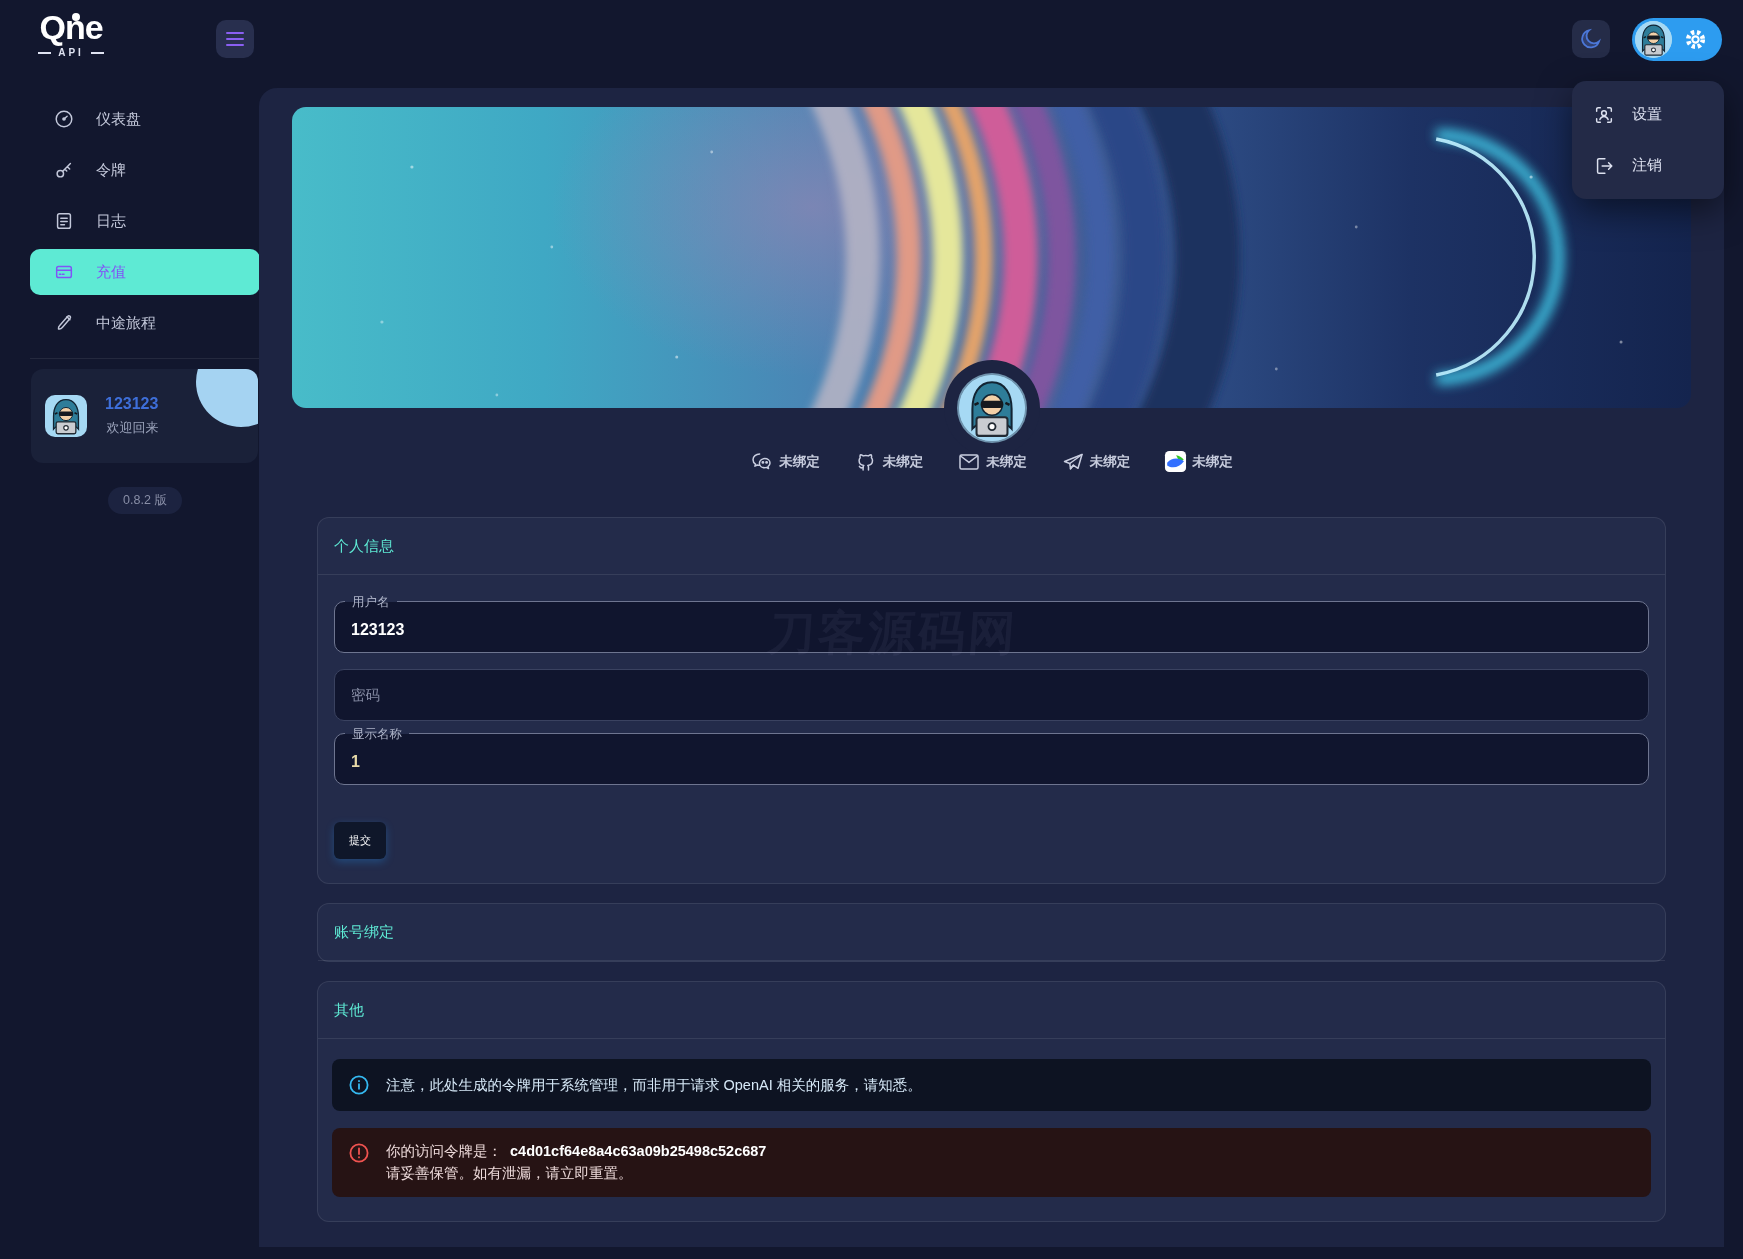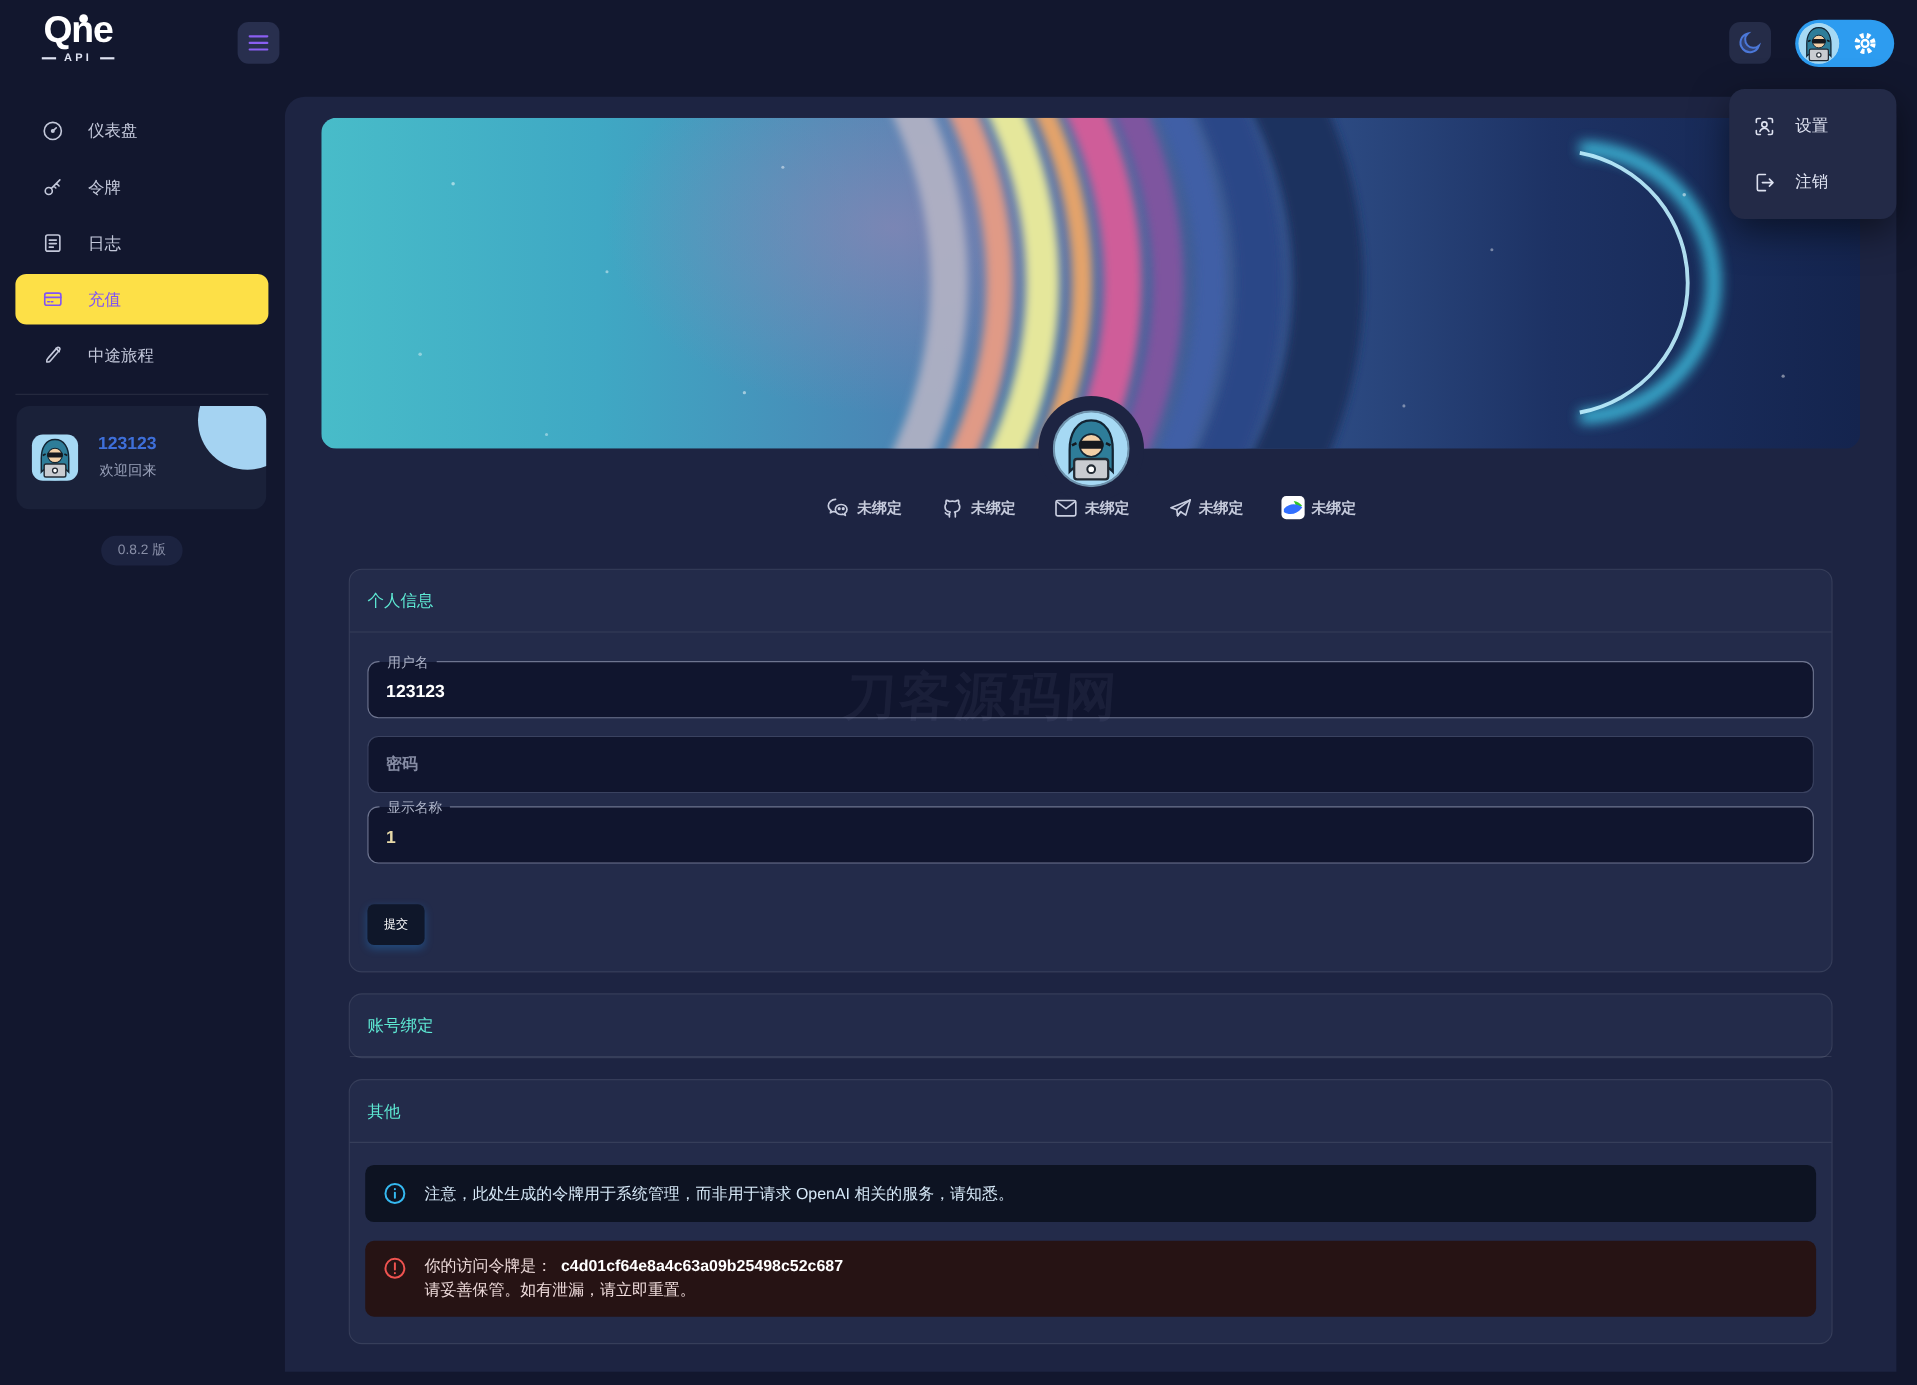--- a/index.html
+++ b/index.html
@@ -29,25 +29,25 @@
   .pill-avatar { width:37px; height:37px; border-radius:50%; overflow:hidden; background:#a6d9f4; }
   .pill-gear { margin-left:11px; }
 
   
   .dropdown { position:absolute; left:1572px; top:81px; width:152px; background:#232a47;
               border-radius:14px; box-shadow:0 12px 34px rgba(0,0,0,.5); padding:8px 0; z-index:50; }
   .dropdown .mi { height:51px; display:flex; align-items:center; gap:17px; padding:0 21px;
                   color:#dde1f0; font-size:15px; cursor:pointer; }
 
   
-  .sidebar { position:absolute; left:0; top:88px; width:258px; bottom:0; }
+  .sidebar { position:absolute; left:16px; top:88px; width:258px; bottom:0; }
   .menu { padding:8px 14px 0; }
   .smi { height:46px; margin-bottom:5px; display:flex; align-items:center; gap:21px; padding:0 23px;
          border-radius:10px; color:#c3c8da; font-size:15px; cursor:pointer; }
-  .smi.active { background:#fde047; color:#8153f6; }
+  .smi.active { background:#5eead4; color:#8153f6; }
   .side-divider { margin:12px 14px 0; border-top:1px solid rgba(255,255,255,.08); }
   .user-card { margin:10px 16px 0 15px; height:94px; background:#1a2139; border-radius:12px;
                position:relative; overflow:hidden; display:flex; align-items:center; padding:0 14px; gap:18px; cursor:pointer; }
   .decor-circle { position:absolute; right:-28px; top:-32px; width:90px; height:90px; border-radius:50%; background:#a5d3f2; }
   .card-avatar { width:42px; height:42px; border-radius:10px; overflow:hidden; background:#a6d9f4; flex:none; }
   .user-name { color:#3e6fd9; font-weight:700; font-size:16px; }
   .user-greet { color:#98a0b8; font-size:13px; margin-top:6px;text-align:right; }
   .version-pill { margin:24px auto 0; width:max-content; padding:5px 15px; background:#1c2340;
                   border-radius:999px; color:#888ea6; font-size:12.5px; }
 
@@ -71,21 +71,21 @@
   .card-body { padding:14px 16px 24px; }
 
   .outlined { position:relative; height:52px; border:1px solid #6e7590; border-radius:10px;
               background:#10152e; margin-top:12px; }
   .outlined .chip { position:absolute; top:-9px; left:10px; padding:2px 7px; font-size:12.5px; color:#aeb4c8;
                     background:linear-gradient(to bottom,#232b4a 50%,#10152e 50%); line-height:14px; }
   .outlined input, .plain input { width:100%; height:100%; background:transparent; border:0; outline:0;
                     padding:6px 16px 0; color:#fff; font-size:16px; font-weight:700;
                     font-family:"Liberation Sans","DejaVu Sans",sans-serif; }
   .plain { height:52px; border:1px solid #3a4260; border-radius:10px; background:#10152e; margin-top:16px; }
-  .plain input { font-weight:700; font-size:14.5px; padding-top:0; }
+  .plain input { font-weight:400; font-size:14.5px; padding-top:0; }
   .plain input::placeholder { color:#868ca4; opacity:1; }
   .outlined.warm input { color:#e7d9a8; }
   .btn-blue { margin-top:19px; display:inline-flex; align-items:center; justify-content:center;
               height:37px; padding:0 15px; background:#0f172a; color:#fff; font-size:11px;
               border:0; border-radius:6px; cursor:pointer; box-shadow:0 3px 8px rgba(33,150,243,.3);
               font-family:"Liberation Sans","DejaVu Sans",sans-serif; }
   .card-body .btn-blue.solo { margin-top:6px; }
 
   .alert { border-radius:8px; display:flex; gap:16px; font-size:14.5px; }
   .alert-info { background:#0d1322; min-height:52px; align-items:center; padding:0 16px; color:#d7e9f8; }

